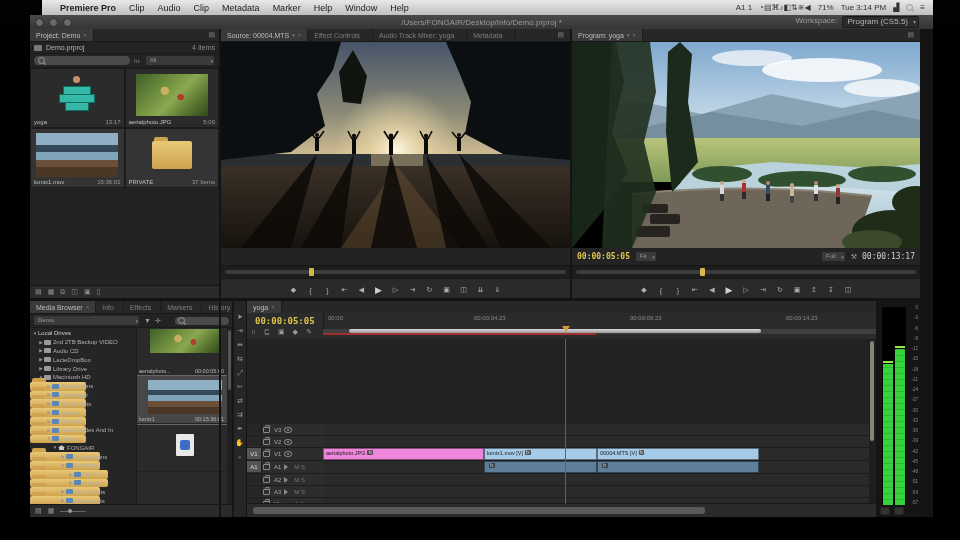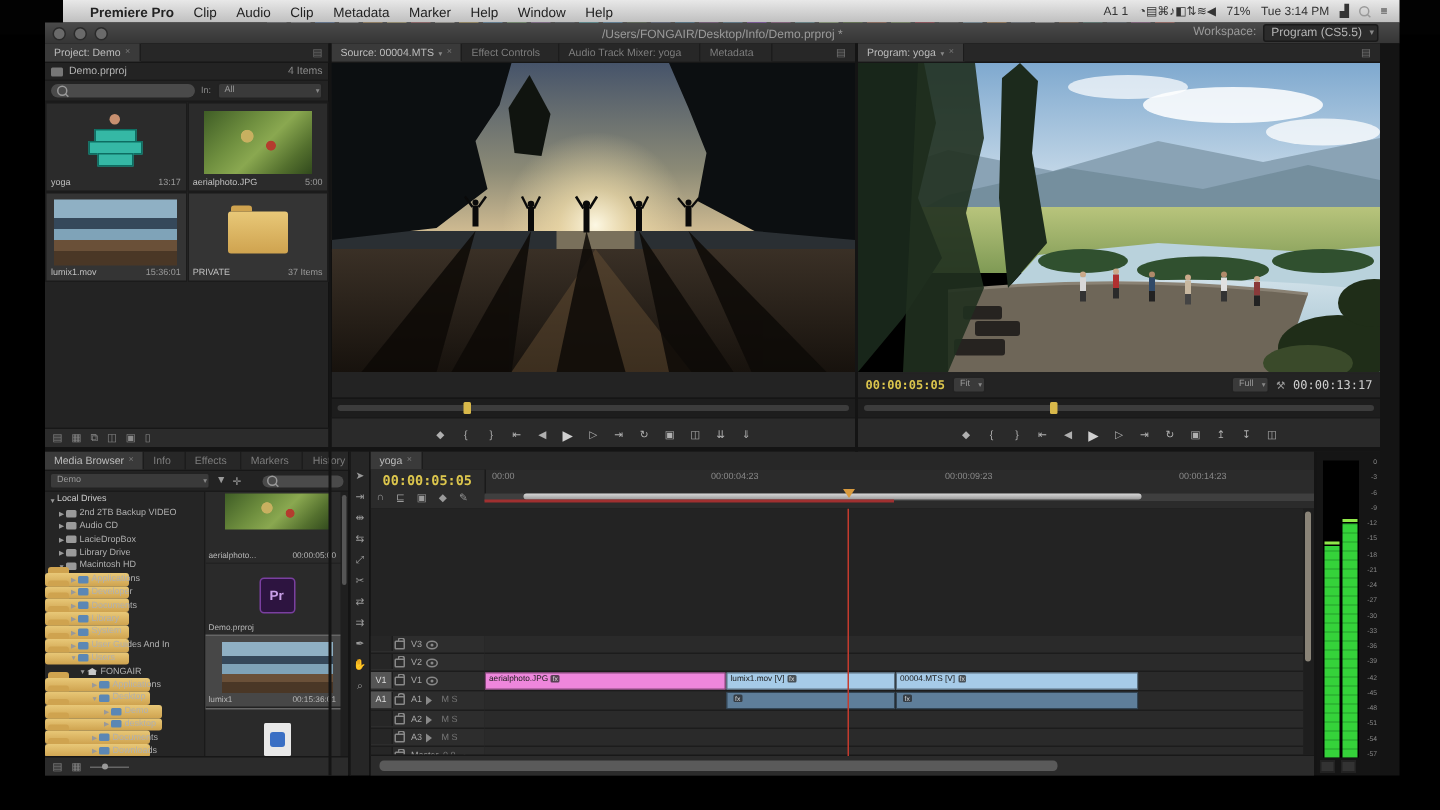--- a/index.html
+++ b/index.html
@@ -649,27 +649,20 @@
         <div>
 
             <div class="mfile">
               <span class="cthumb thumb-slot k-aerial-cut th-aerial" style="width: 70px; height: 24px; top: 28%;"></span>
               <span class="cap">
                 <span>aerialphoto...</span>
               <span>00:00:05:00</span>
               </span>
             </div>
 
-            <div class="mfile">
-              <span class="cthumb thumb-slot k-prproj pricon">Pr</span>
-              <span class="cap">
-                <span>Demo.prproj</span>
-              <span></span>
-              </span>
-            </div>
 
             <div class="mfile sel">
               <span class="cthumb thumb-slot k-lumix th-lumix" style="width: 74px; height: 34px;"></span>
               <span class="cap">
                 <span>lumix1</span>
               <span>00:15:36:01</span>
               </span>
             </div>
 
             <div class="mfile">

